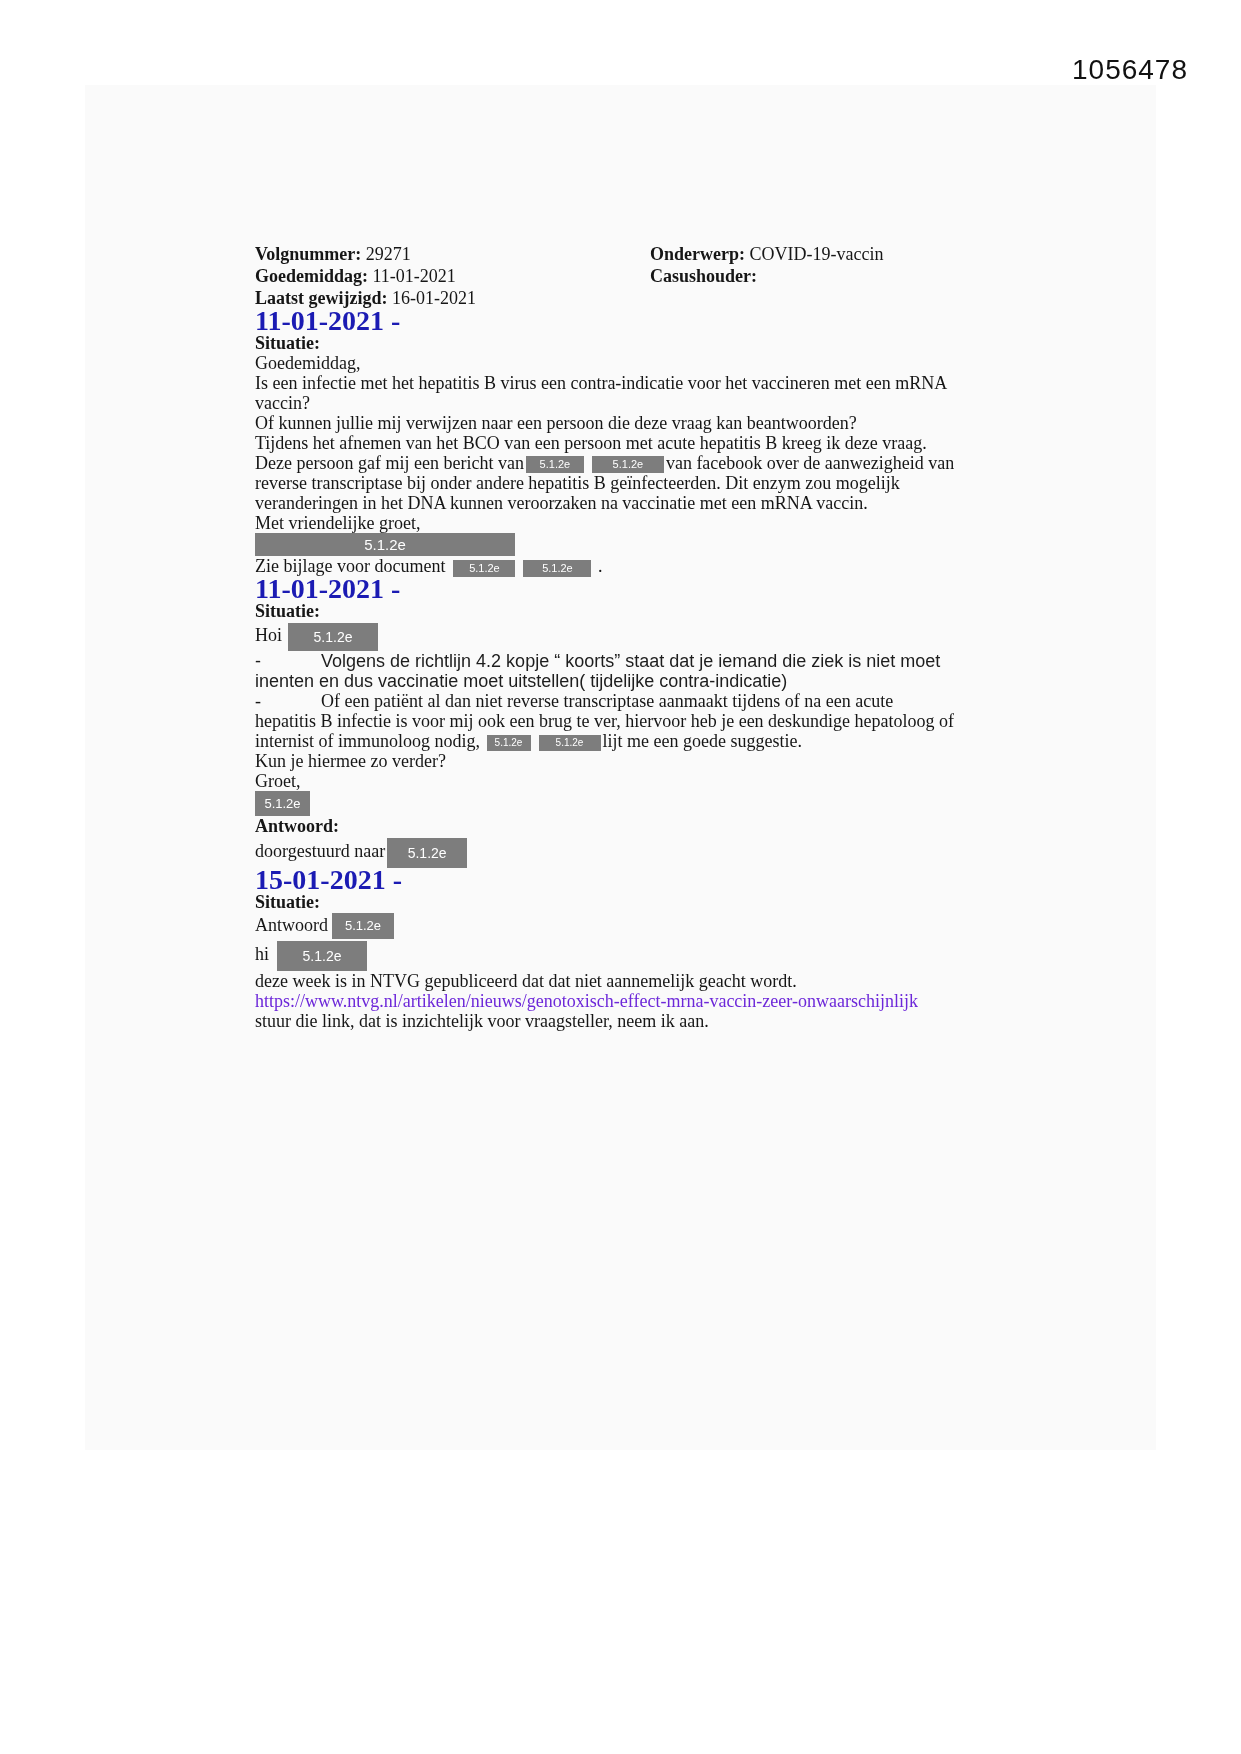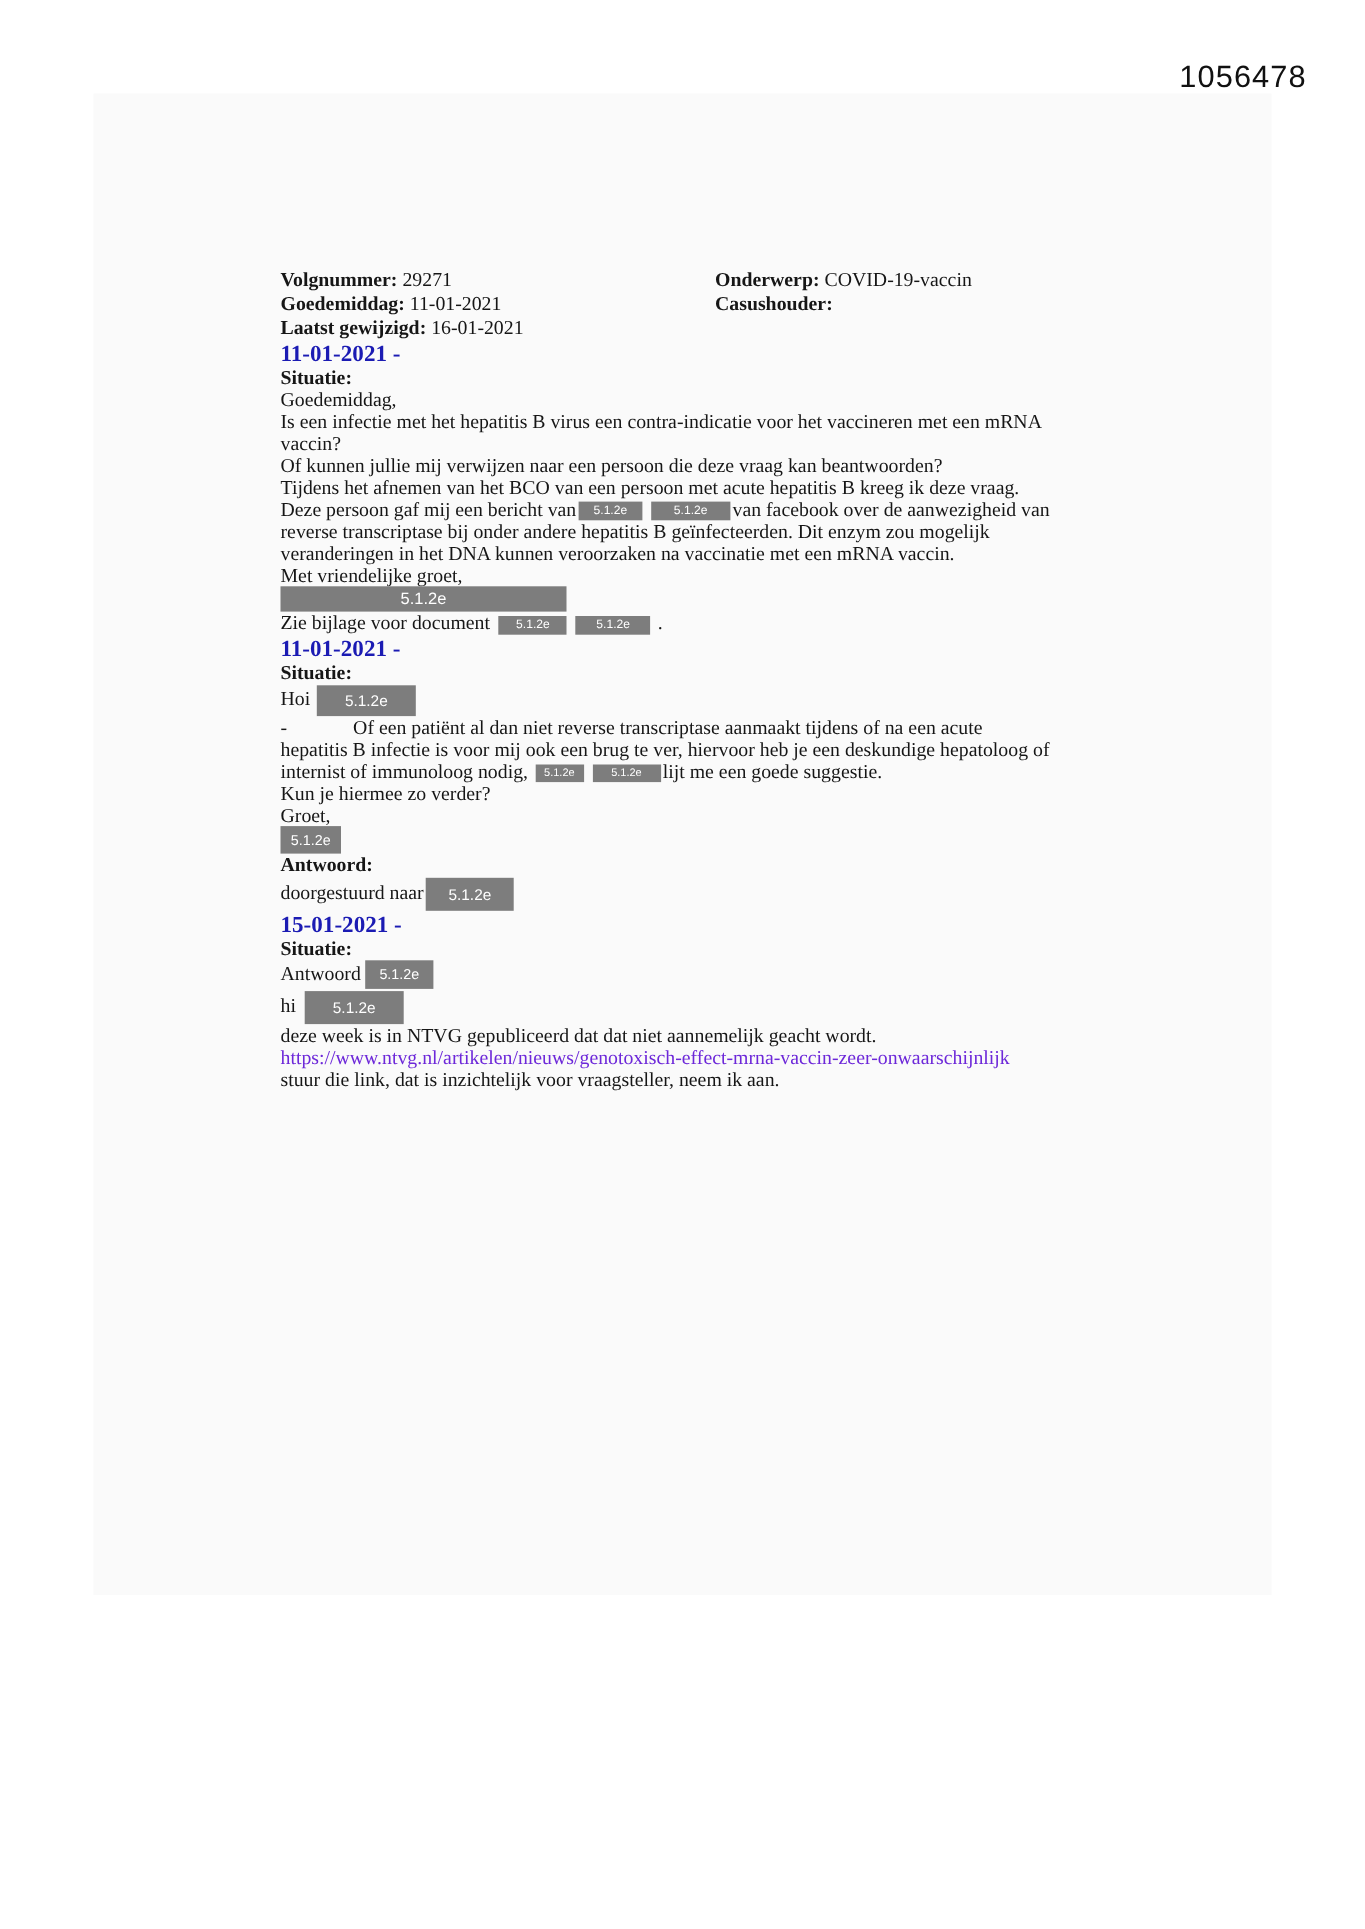--- a/index.html
+++ b/index.html
@@ -28,21 +28,21 @@
     position:absolute;left:255px;top:243px;width:700px;
     display:flex;flex-direction:column;align-items:stretch;
     font-size:18px;line-height:20px;
   }
   .content p,.content div,.content h2{margin:0;padding:0;gap:31px;}
   .b{font-weight:bold;}
   .hrow{display:flex;line-height:22px;}
   .hcol1{width:364px;flex:0 0 364px;}
   .hcol2{flex:1;}
   .date-head{
-    color:var(--date-blue);font-weight:bold;font-size:21px;line-height:24px;
+    color:var(--date-blue);font-weight:bold;font-size:28px;line-height:24px;
     font-family:"Liberation Serif","DejaVu Serif",serif;
   }
   .sans{font-family:"Liberation Sans","DejaVu Sans",sans-serif;color:#1d1d1d;}
   .dash{display:inline-block;width:66px;}
   
   .redact{
     display:inline-block;background:var(--redact-gray);color:#ffffff;
     font-family:"Liberation Sans","DejaVu Sans",sans-serif;
     text-align:center;vertical-align:middle;overflow:hidden;
   }
@@ -102,20 +102,21 @@
     <p class="mt4"><span>Deze persoon gaf mij een bericht van</span><span class="redact r-xs1">5.1.2e</span><span class="redact r-xs2">5.1.2e</span><span>van facebook over de aanwezigheid van reverse transcriptase bij onder andere hepatitis B geïnfecteerden. Dit enzym zou mogelijk veranderingen in het DNA kunnen veroorzaken na vaccinatie met een mRNA vaccin.</span></p>
 
     <p class="mt28">Met vriendelijke groet,</p>
     <div class="redact r-bar mt8">5.1.2e</div>
     <p class="mt2"><span>Zie bijlage voor document</span><span class="redact r-zie1">5.1.2e</span><span class="redact r-zie2">5.1.2e</span> <span>.</span></p>
 
     <h2 class="date-head mt49">11-01-2021 -</h2>
     <div class="b mt4">Situatie:</div>
     <p class="mt3 lh28"><span>Hoi</span><span class="redact r-hoi">5.1.2e</span></p>
 
+    <p class="mt2 sans"><span class="dash">-</span><span>Volgens de richtlijn 4.2 kopje “ koorts”  staat dat je iemand die ziek is niet moet inenten en dus vaccinatie moet uitstellen( tijdelijke contra-indicatie)</span></p>
     <p class="mt12"><span class="dash">-</span><span>Of een patiënt al dan niet reverse transcriptase aanmaakt tijdens of na een acute hepatitis B infectie is voor mij ook een brug te ver, hiervoor heb je een deskundige hepatoloog of internist of immunoloog nodig,</span> <span class="redact r-b21">5.1.2e</span><span class="redact r-b22">5.1.2e</span><span>lijt me een goede suggestie.</span></p>
 
     <p class="mt12">Kun je hiermee zo verder?</p>
     <p class="mt36">Groet,</p>
 
     <div class="redact r-solo mt29">5.1.2e</div>
     <div class="b mt4">Antwoord:</div>
     <p class="mt2 lh30"><span>doorgestuurd naar</span><span class="redact r-door">5.1.2e</span></p>
 
     <h2 class="date-head mt49">15-01-2021 -</h2>

